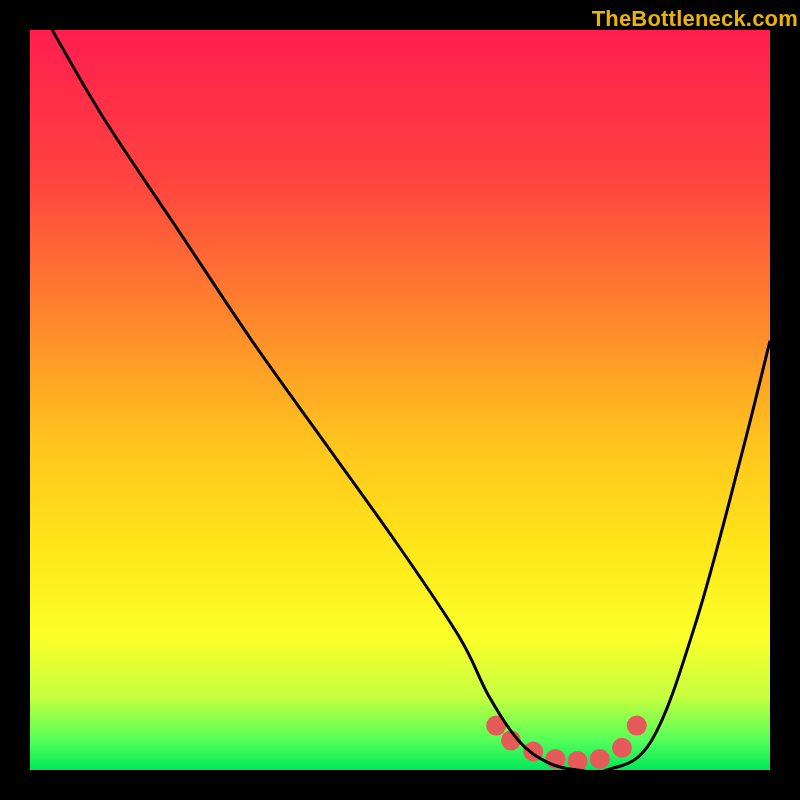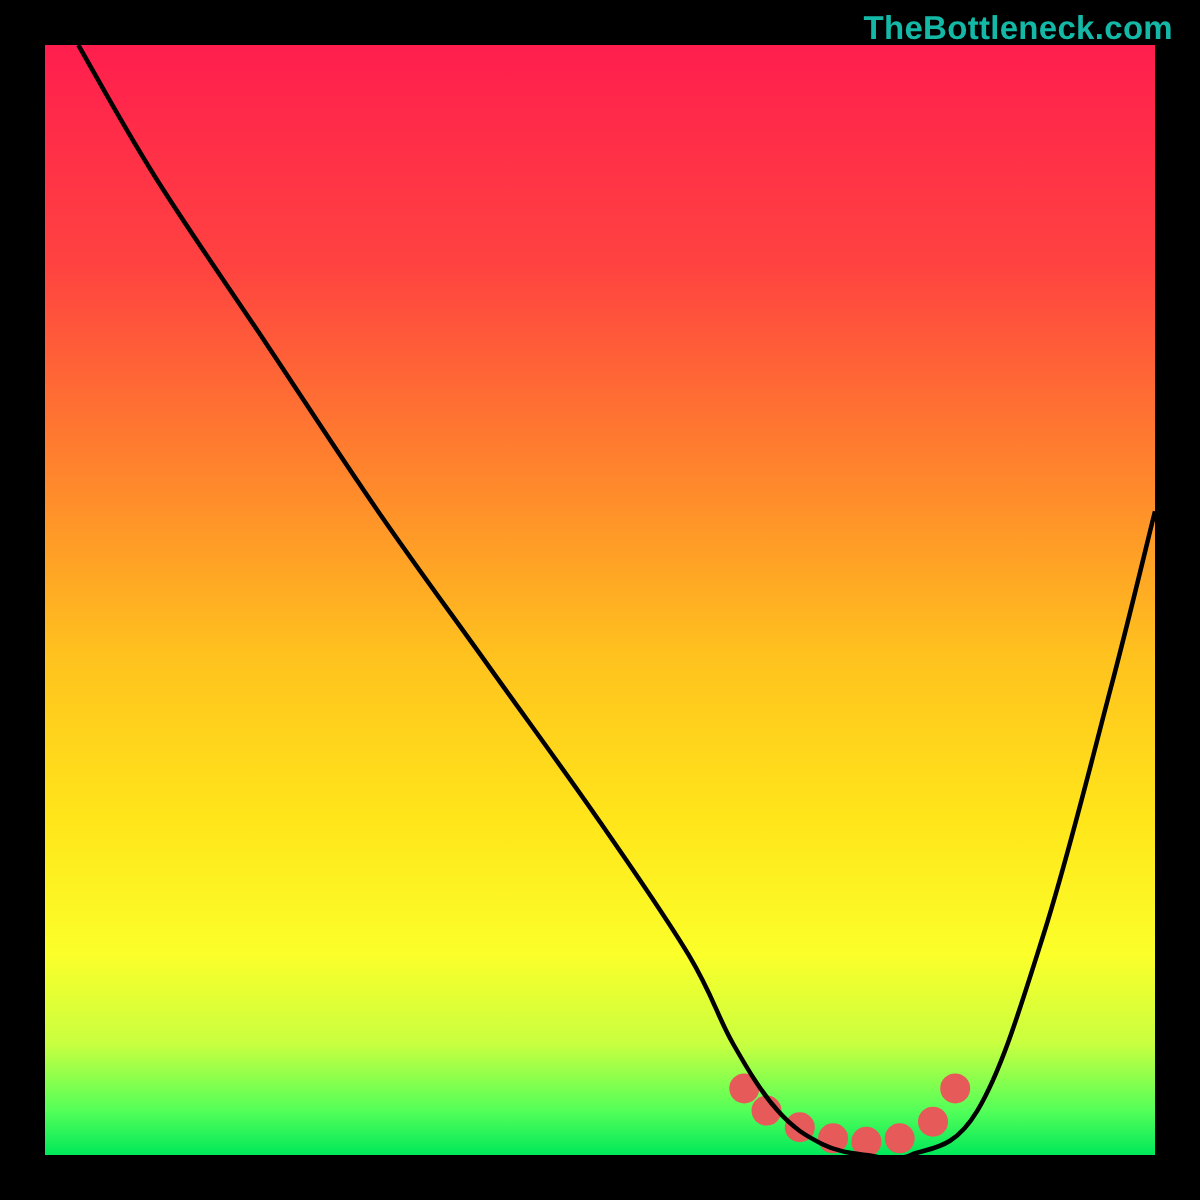--- a/index.html
+++ b/index.html
@@ -12,25 +12,25 @@
   }
   .container {
     position: relative;
     width: 800px;
     height: 800px;
     background: #000;
   }
   .watermark {
     position: absolute;
     top: 6px;
-    right: 18px;
+    right: 2px;
     font-family: Arial, Helvetica, sans-serif;
     font-size: 22px;
     font-weight: 600;
-    color: #14b8a6;
+    color: #eab308;
     letter-spacing: 0.2px;
     z-index: 10;
   }
   svg {
     position: absolute;
     top: 0;
     left: 0;
   }
 </style>
 </head>

